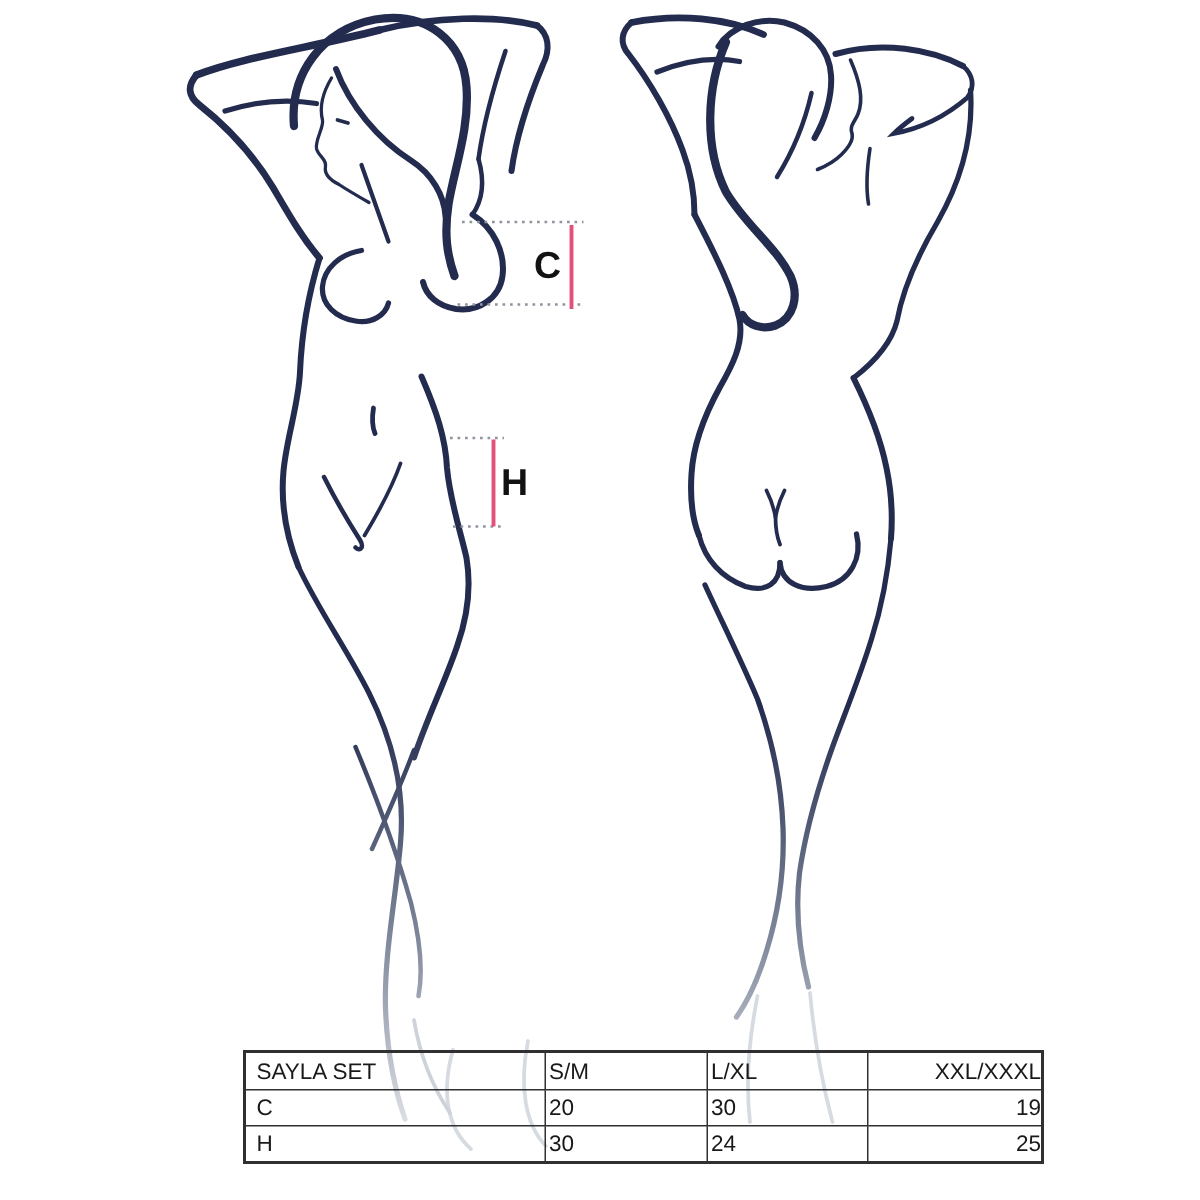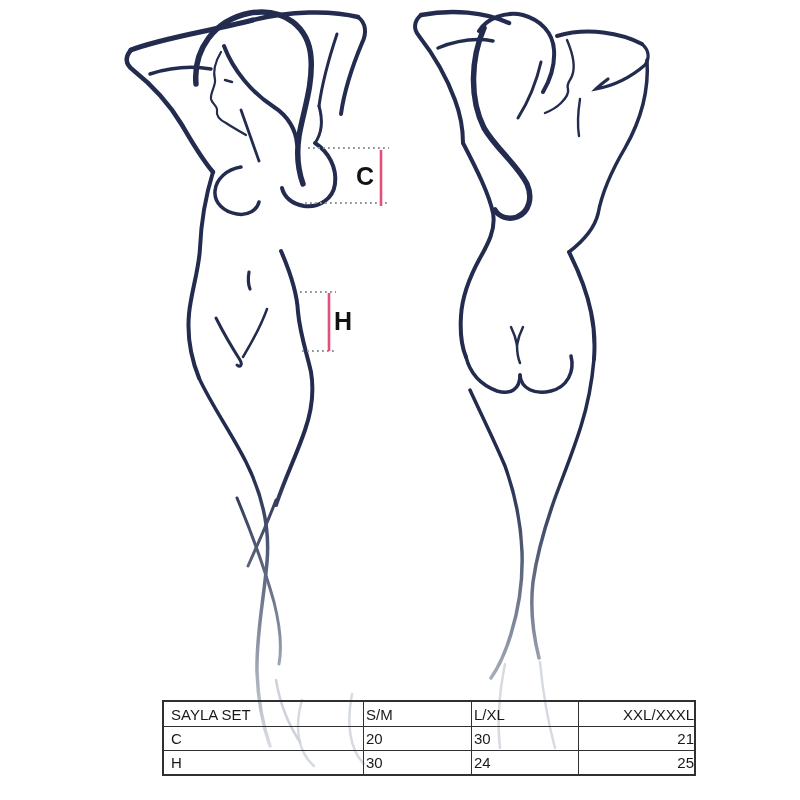--- a/index.html
+++ b/index.html
@@ -106,21 +106,21 @@
     <tr class="hdr">
       <td class="name">SAYLA SET</td>
       <td class="c1">S/M</td>
       <td class="c2">L/XL</td>
       <td class="c3">XXL/XXXL</td>
     </tr>
     <tr>
       <td class="name">C</td>
       <td class="c1">20</td>
       <td class="c2">30</td>
-      <td class="c3">21</td>
+      <td class="c3">19</td>
     </tr>
     <tr>
       <td class="name">H</td>
       <td class="c1">30</td>
       <td class="c2">24</td>
       <td class="c3">25</td>
     </tr>
   </tbody>
 </table>
 </div>

